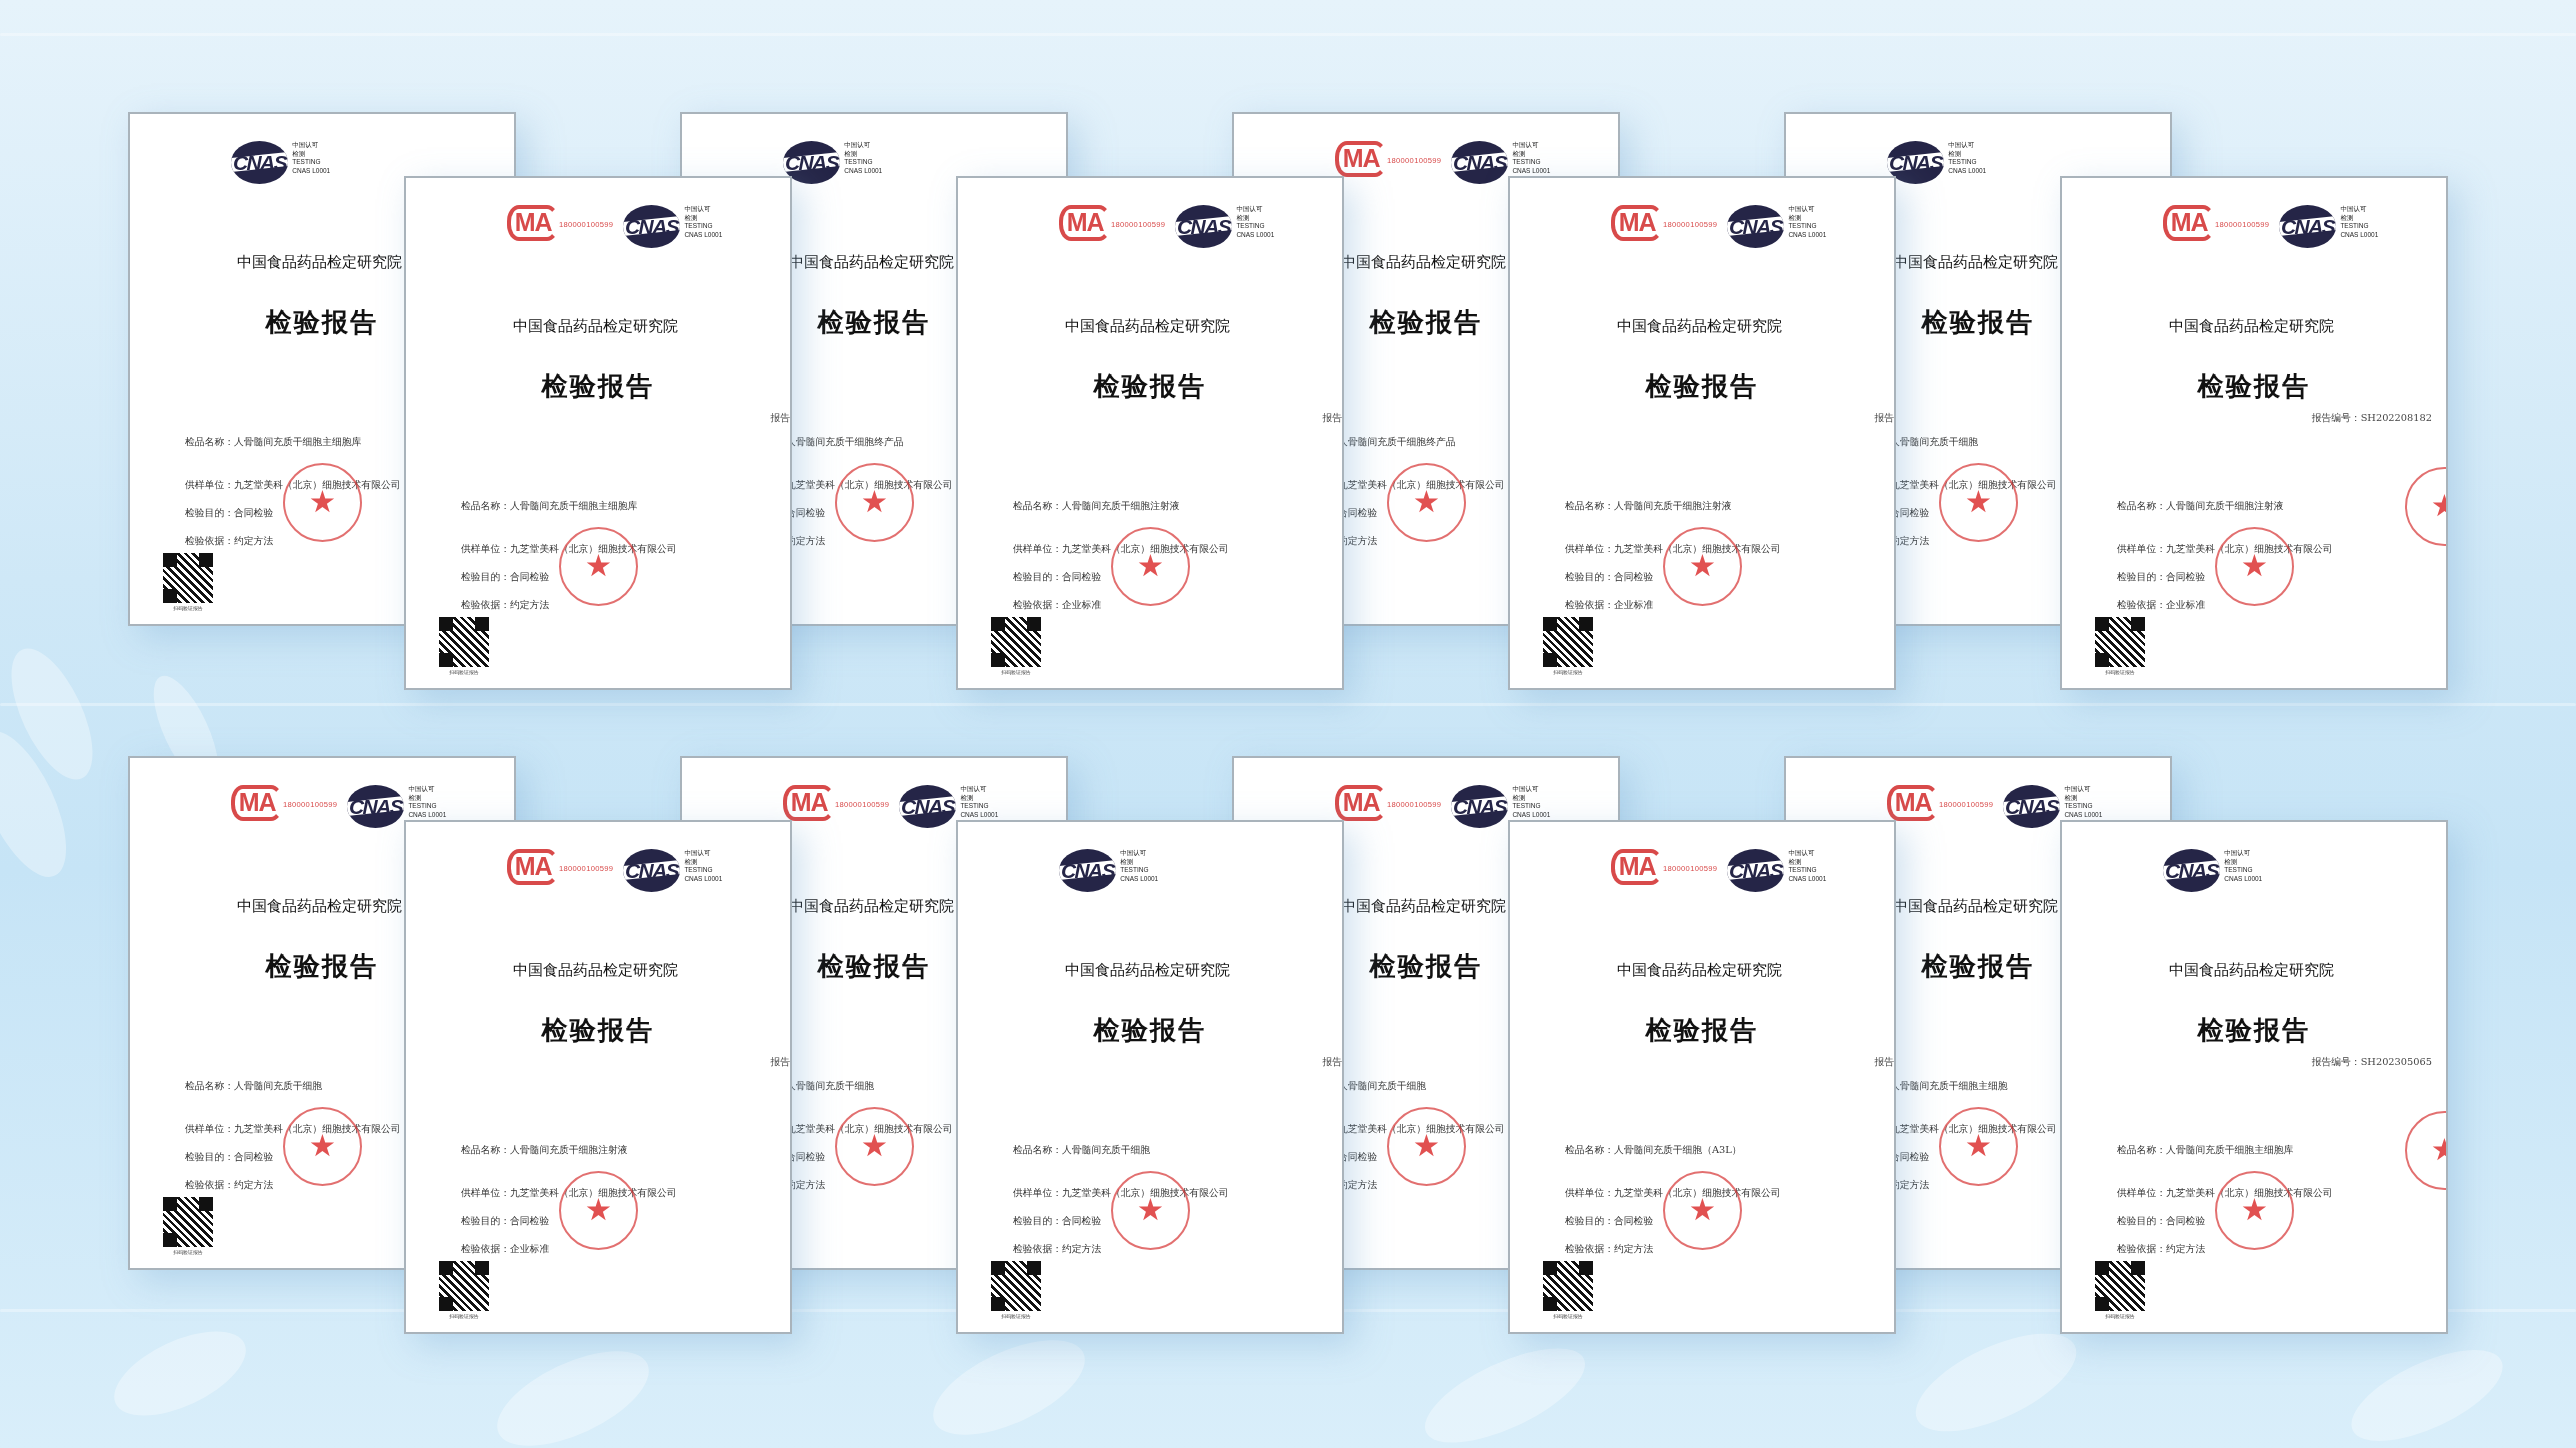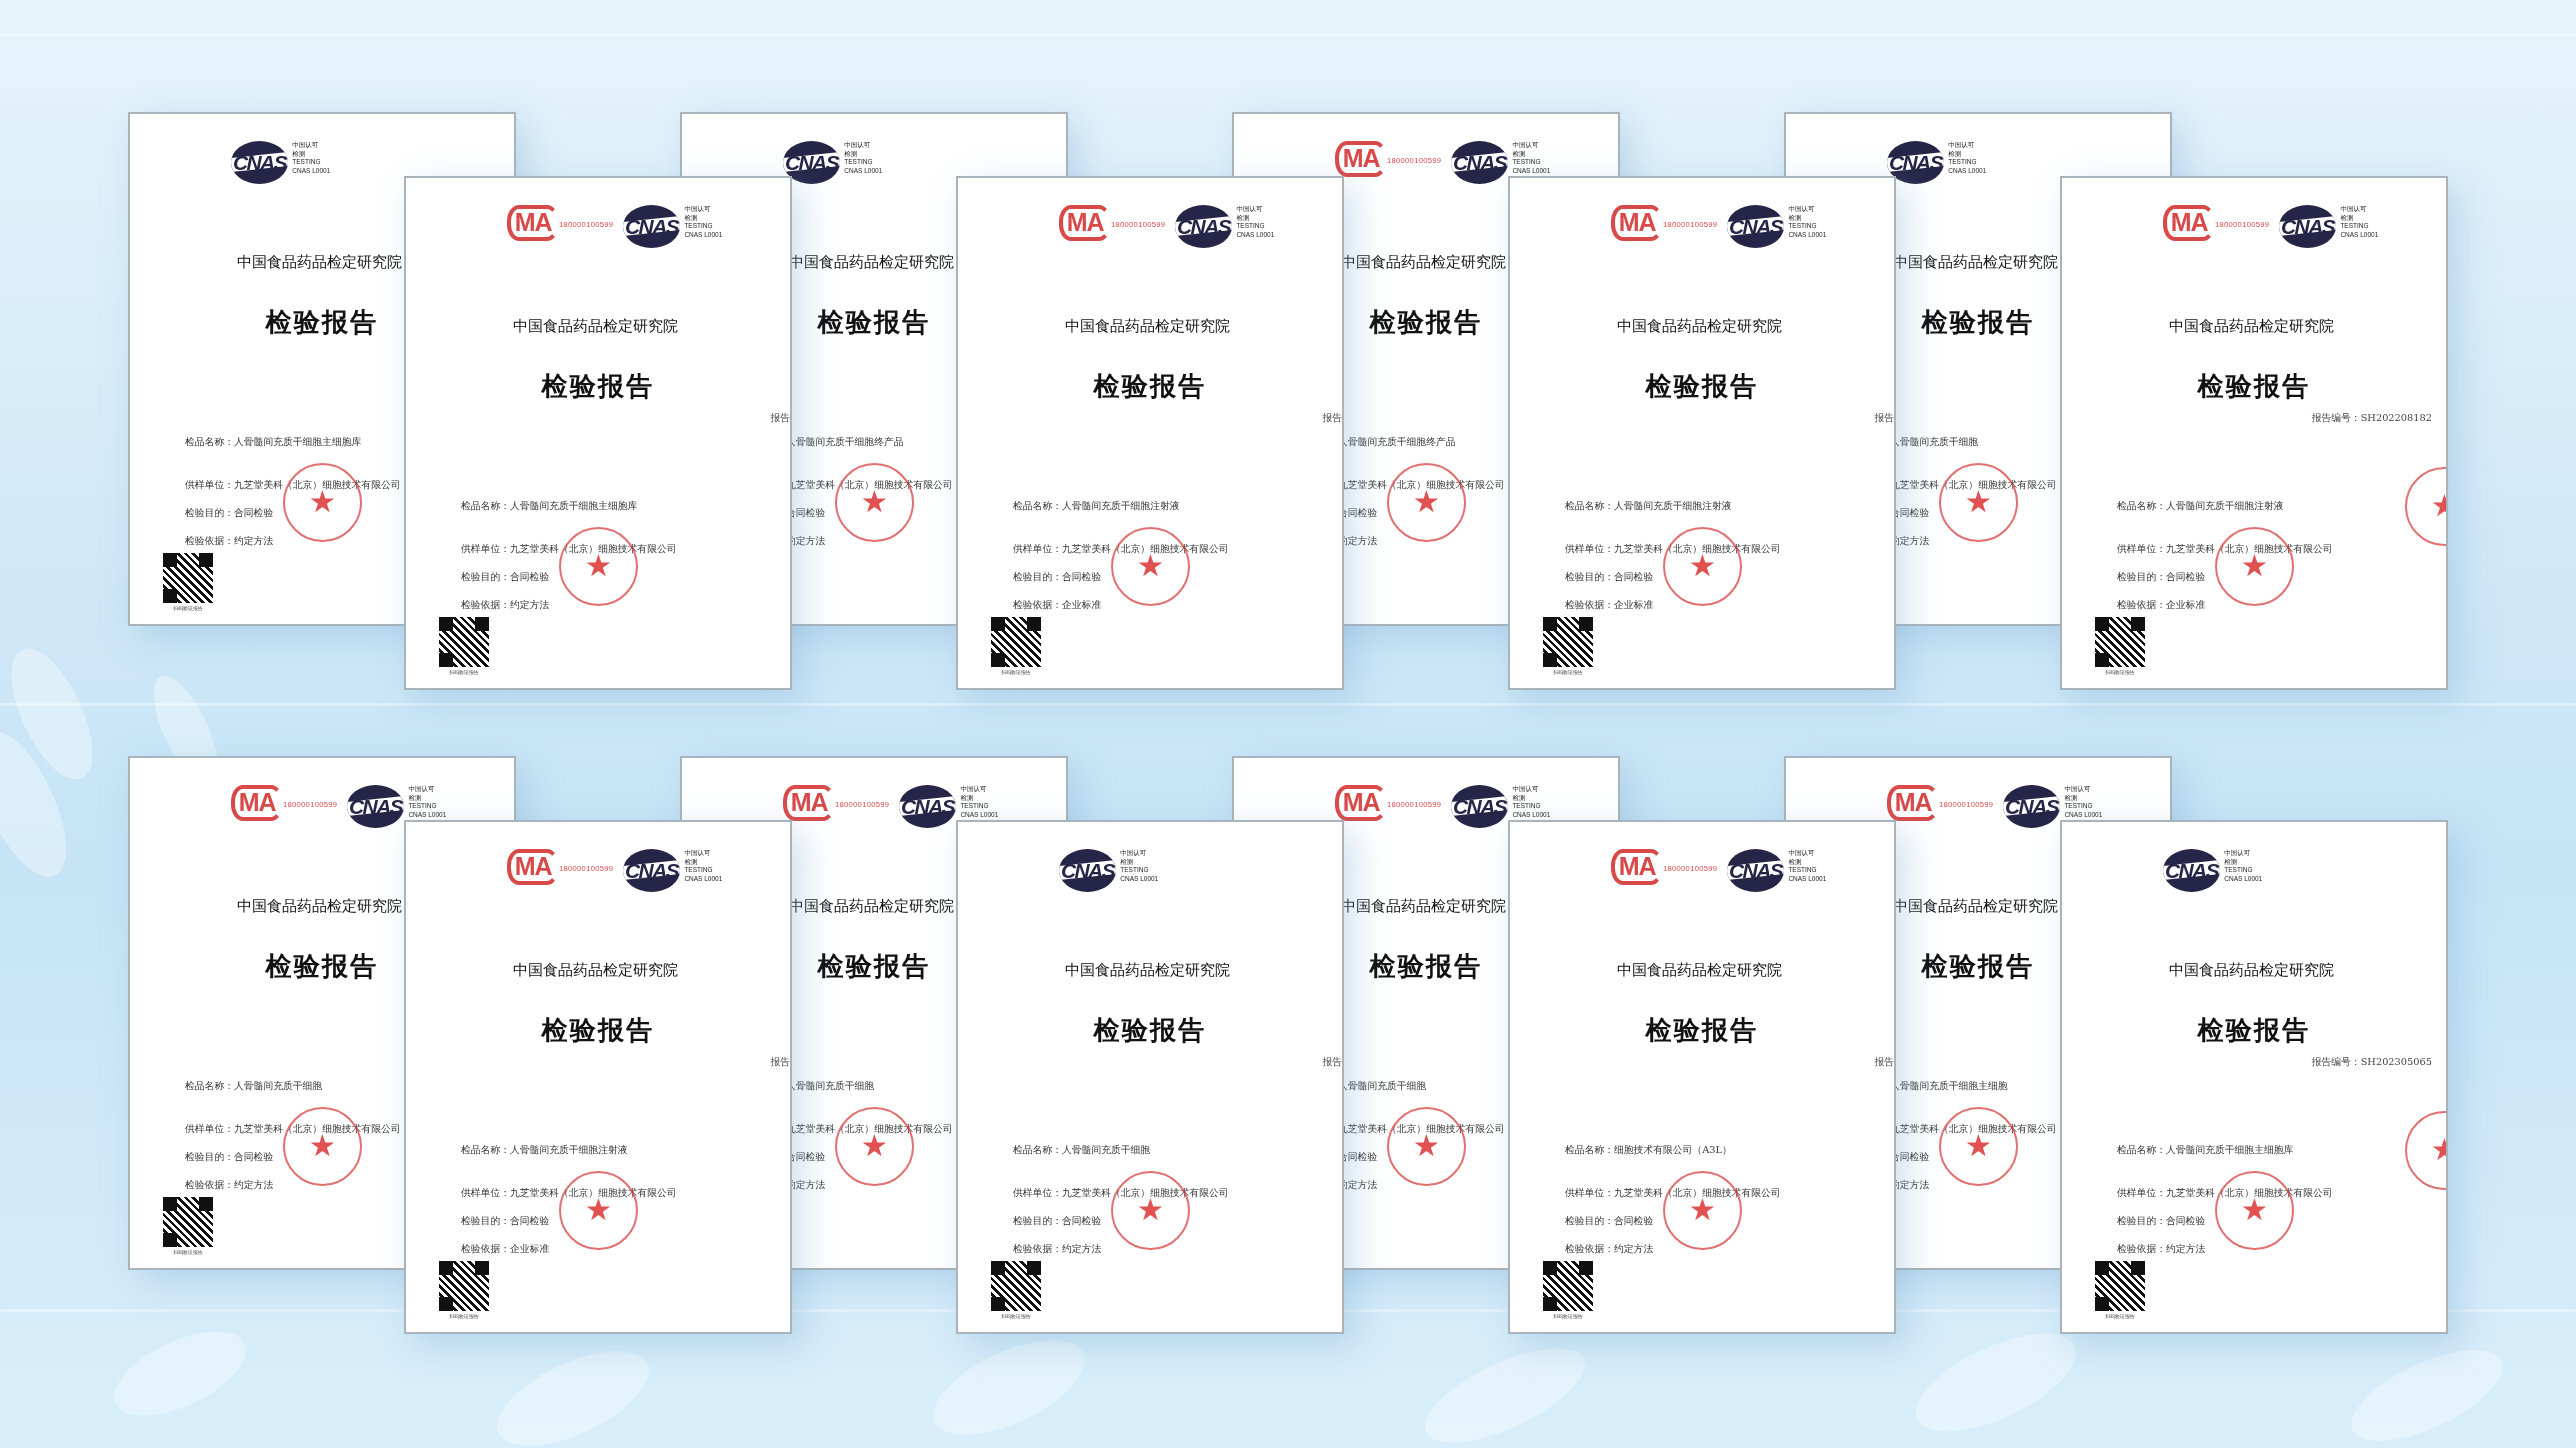--- a/index.html
+++ b/index.html
@@ -512,21 +512,21 @@
         <div>中国认可</div>
         <div>检测</div>
         <div>TESTING</div>
         <div>CNAS L0001</div>
       </div>
     </div>
     <div class="inst">中国食品药品检定研究院</div>
     <div class="title">检验报告</div>
     <div class="repno" style="right: 0px;">报告</div>
     <div class="fields">
-      <div><span>检品名称：</span><span class="f-sample">细胞技术有限公司（A3L）</span></div>
+      <div><span>检品名称：</span><span class="f-sample">人骨髓间充质干细胞（A3L）</span></div>
       <div><span>供样单位：</span><span class="f-supplier">九芝堂美科（北京）细胞技术有限公司</span></div>
       <div><span>检验目的：</span><span class="f-purpose">合同检验</span></div>
       <div><span>检验依据：</span><span class="f-basis">约定方法</span></div>
     </div>
     <div class="seal">★</div>
     <div class="qr-wrap">
       <div class="qr"></div>
       <div class="qr-cap">扫码验证报告</div>
     </div>
   </div>

